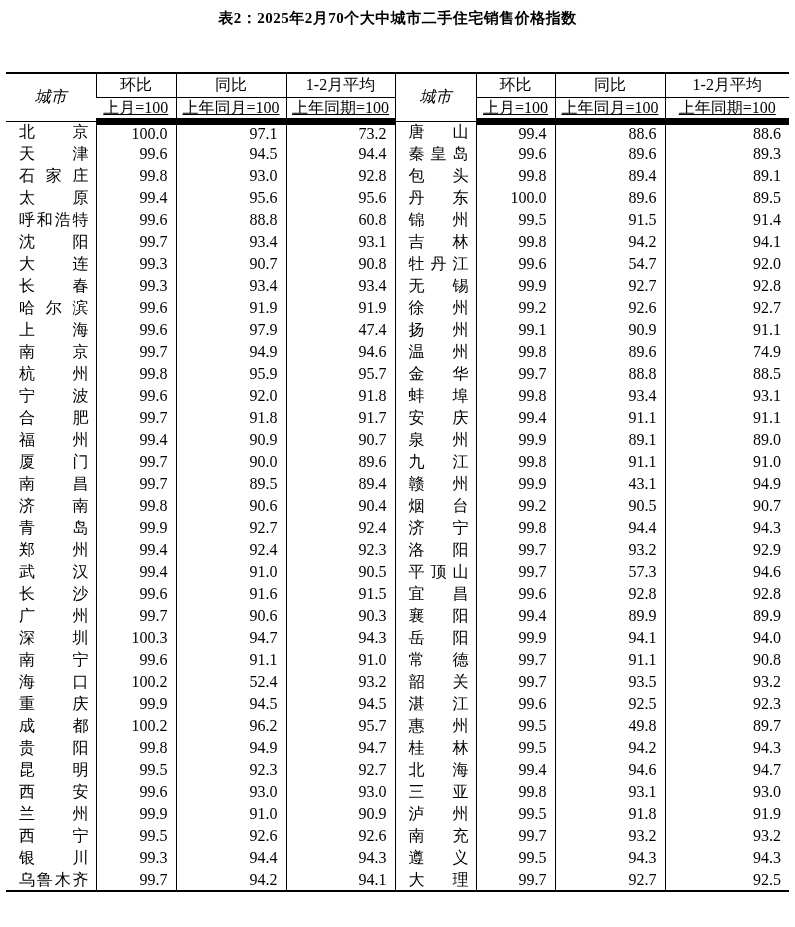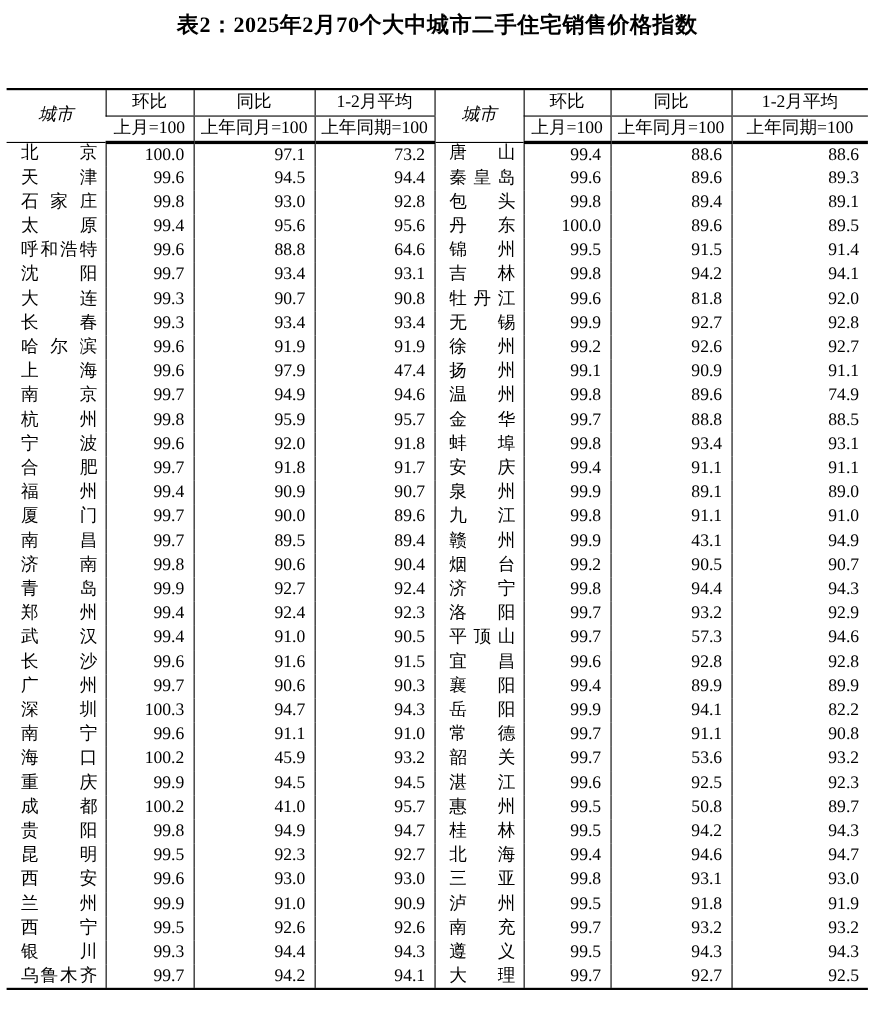--- a/index.html
+++ b/index.html
@@ -7,21 +7,21 @@
     width: 795px;
     background: #ffffff;
     color: #000000;
     font-family: "Liberation Serif", "DejaVu Serif", serif;
   }
   body { height: 927px; overflow: hidden; }
 
   .page-title {
     text-align: center;
     font-weight: bold;
-    font-size: 20px;
+    font-size: 15px;
     margin-top: 9px;
     letter-spacing: 0.5px;
   }
 
   table.price-table {
     border-collapse: collapse;
     table-layout: fixed;
     width: 783px;
     margin: 44px 0 0 6px;
     border-top: 2.5px solid #000;
@@ -38,21 +38,21 @@
     white-space: nowrap;
   }
 
   
   table.price-table th + th,
   table.price-table td + td { border-left: 1px solid #000; }
 
   thead th { height: 24px; text-align: center; }
   thead tr.hdr-top th.metric { border-bottom: 1px solid #000; text-align: center; }
   thead th.city-head { border-bottom: 1px solid #000; font-style: italic; }
-  thead tr.hdr-base th { border-bottom: 3px solid #000000; }
+  thead tr.hdr-base th { border-bottom: 7px solid #000000; text-decoration: underline; }
 
   tbody td { height: 22px; }
 
   td.city-cell { padding: 0 7px 0 13px; }
   .city-flex {
     display: flex;
     justify-content: space-between;
     align-items: center;
     width: 100%;
   }
@@ -187,21 +187,21 @@
         <td class="city-cell">
           <div class="city-flex">
             <span>呼</span>
             <span>和</span>
             <span>浩</span>
             <span>特</span>
           </div>
         </td>
         <td class="num-cell">99.6</td>
         <td class="num-cell">88.8</td>
-        <td class="num-cell">64.6</td>
+        <td class="num-cell">60.8</td>
         <td class="city-cell">
           <div class="city-flex">
             <span>锦</span>
             <span>州</span>
           </div>
         </td>
         <td class="num-cell">99.5</td>
         <td class="num-cell">91.5</td>
         <td class="num-cell">91.4</td>
       </tr>
@@ -236,21 +236,21 @@
         <td class="num-cell">90.7</td>
         <td class="num-cell">90.8</td>
         <td class="city-cell">
           <div class="city-flex">
             <span>牡</span>
             <span>丹</span>
             <span>江</span>
           </div>
         </td>
         <td class="num-cell">99.6</td>
-        <td class="num-cell">81.8</td>
+        <td class="num-cell">54.7</td>
         <td class="num-cell">92.0</td>
       </tr>
       <tr>
         <td class="city-cell">
           <div class="city-flex">
             <span>长</span>
             <span>春</span>
           </div>
         </td>
         <td class="num-cell">99.3</td>
@@ -579,21 +579,21 @@
         <td class="num-cell">94.7</td>
         <td class="num-cell">94.3</td>
         <td class="city-cell">
           <div class="city-flex">
             <span>岳</span>
             <span>阳</span>
           </div>
         </td>
         <td class="num-cell">99.9</td>
         <td class="num-cell">94.1</td>
-        <td class="num-cell">82.2</td>
+        <td class="num-cell">94.0</td>
       </tr>
       <tr>
         <td class="city-cell">
           <div class="city-flex">
             <span>南</span>
             <span>宁</span>
           </div>
         </td>
         <td class="num-cell">99.6</td>
         <td class="num-cell">91.1</td>
@@ -609,30 +609,30 @@
         <td class="num-cell">90.8</td>
       </tr>
       <tr>
         <td class="city-cell">
           <div class="city-flex">
             <span>海</span>
             <span>口</span>
           </div>
         </td>
         <td class="num-cell">100.2</td>
-        <td class="num-cell">45.9</td>
+        <td class="num-cell">52.4</td>
         <td class="num-cell">93.2</td>
         <td class="city-cell">
           <div class="city-flex">
             <span>韶</span>
             <span>关</span>
           </div>
         </td>
         <td class="num-cell">99.7</td>
-        <td class="num-cell">53.6</td>
+        <td class="num-cell">93.5</td>
         <td class="num-cell">93.2</td>
       </tr>
       <tr>
         <td class="city-cell">
           <div class="city-flex">
             <span>重</span>
             <span>庆</span>
           </div>
         </td>
         <td class="num-cell">99.9</td>
@@ -649,30 +649,30 @@
         <td class="num-cell">92.3</td>
       </tr>
       <tr>
         <td class="city-cell">
           <div class="city-flex">
             <span>成</span>
             <span>都</span>
           </div>
         </td>
         <td class="num-cell">100.2</td>
-        <td class="num-cell">41.0</td>
+        <td class="num-cell">96.2</td>
         <td class="num-cell">95.7</td>
         <td class="city-cell">
           <div class="city-flex">
             <span>惠</span>
             <span>州</span>
           </div>
         </td>
         <td class="num-cell">99.5</td>
-        <td class="num-cell">50.8</td>
+        <td class="num-cell">49.8</td>
         <td class="num-cell">89.7</td>
       </tr>
       <tr>
         <td class="city-cell">
           <div class="city-flex">
             <span>贵</span>
             <span>阳</span>
           </div>
         </td>
         <td class="num-cell">99.8</td>

